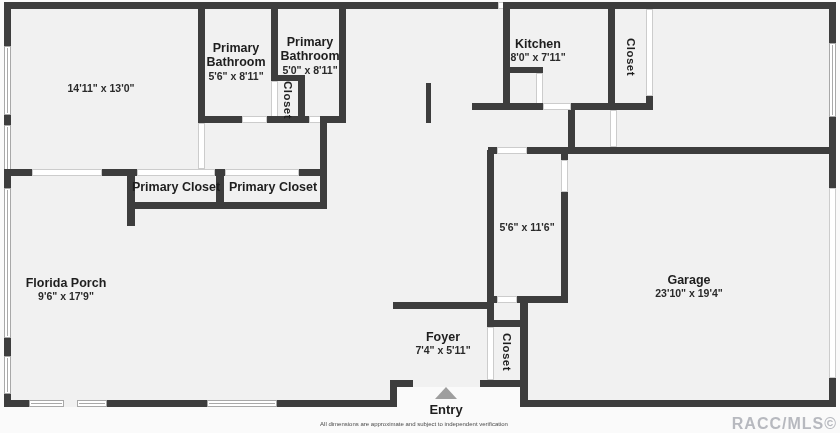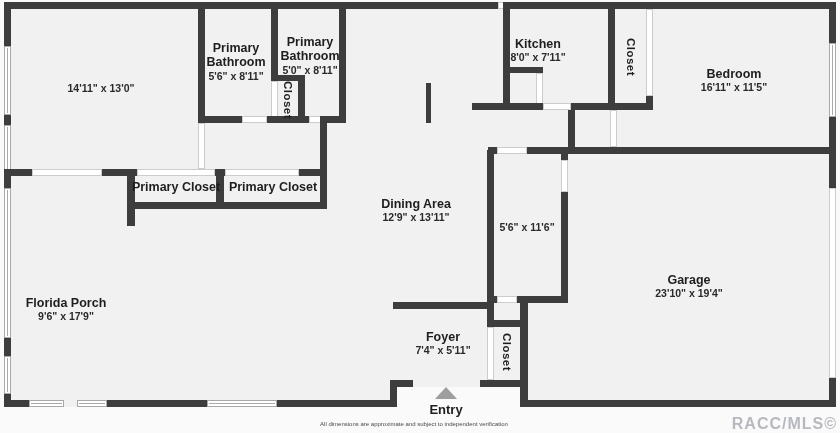--- a/index.html
+++ b/index.html
@@ -127,38 +127,30 @@
   <div class="room-label" style="left:310px;top:56px;width:86px;">
     <div class="nm">Primary Bathroom</div>
     <div class="dims">5'0" x 8'11"</div>
   </div>
   <div class="rot" style="left:288px;top:100px;">Closet</div>
   <div class="room-label nowrap" style="left:538px;top:51px;">
     <div class="nm">Kitchen</div>
     <div class="dims">8'0" x 7'11"</div>
   </div>
   <div class="rot" style="left:631px;top:57px;">Closet</div>
-  <div class="room-label nowrap" style="left:734px;top:81px;">
-    <div class="nm">Bedroom</div>
-    <div class="dims">16'11" x 11'5"</div>
-  </div>
   <div class="room-label nowrap" style="left:176px;top:187px;">
     <div class="nm">Primary Closet</div>
   </div>
   <div class="room-label nowrap" style="left:273px;top:187px;">
     <div class="nm">Primary Closet</div>
   </div>
-  <div class="room-label nowrap" style="left:416px;top:211px;">
-    <div class="nm">Dining Area</div>
-    <div class="dims">12'9" x 13'11"</div>
-  </div>
   <div class="room-label" style="left:527px;top:227px;width:64px;">
     <div class="dims">5'6" x 11'6"</div>
   </div>
-  <div class="room-label nowrap" style="left:66px;top:290px;margin-top:20px;">
+  <div class="room-label nowrap" style="left:66px;top:290px;">
     <div class="nm">Florida Porch</div>
     <div class="dims">9'6" x 17'9"</div>
   </div>
   <div class="room-label nowrap" style="left:443px;top:344px;">
     <div class="nm">Foyer</div>
     <div class="dims">7'4" x 5'11"</div>
   </div>
   <div class="rot" style="left:507px;top:352px;">Closet</div>
   <div class="room-label nowrap" style="left:689px;top:287px;">
     <div class="nm">Garage</div>

